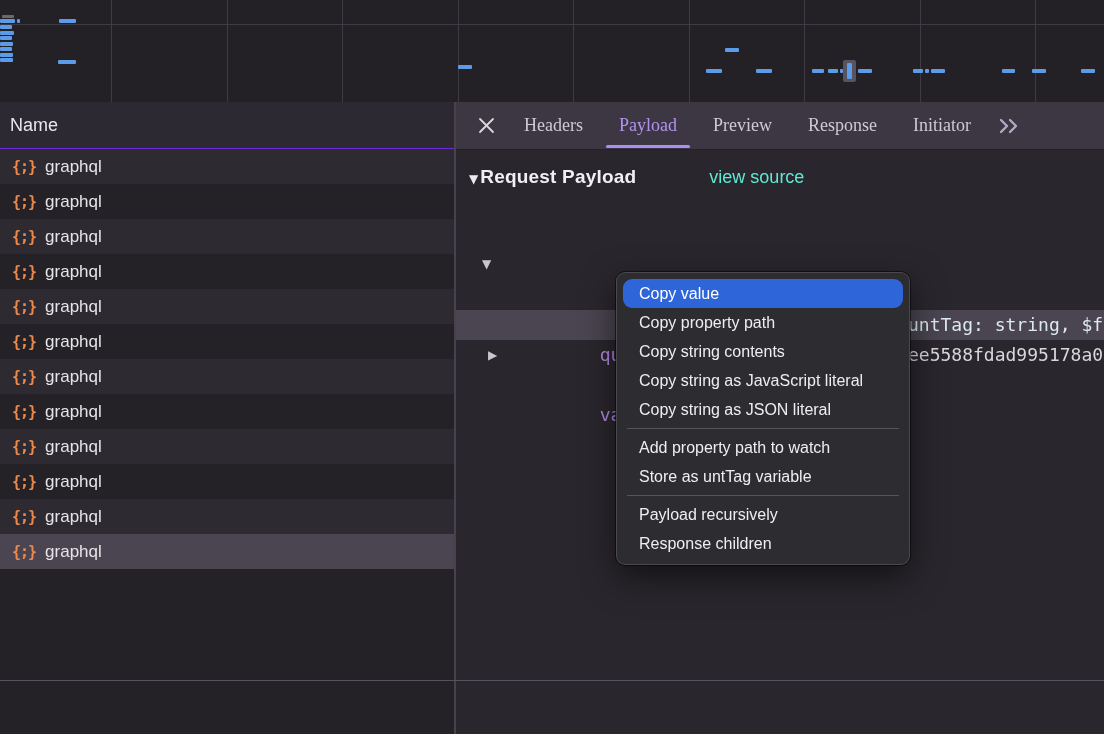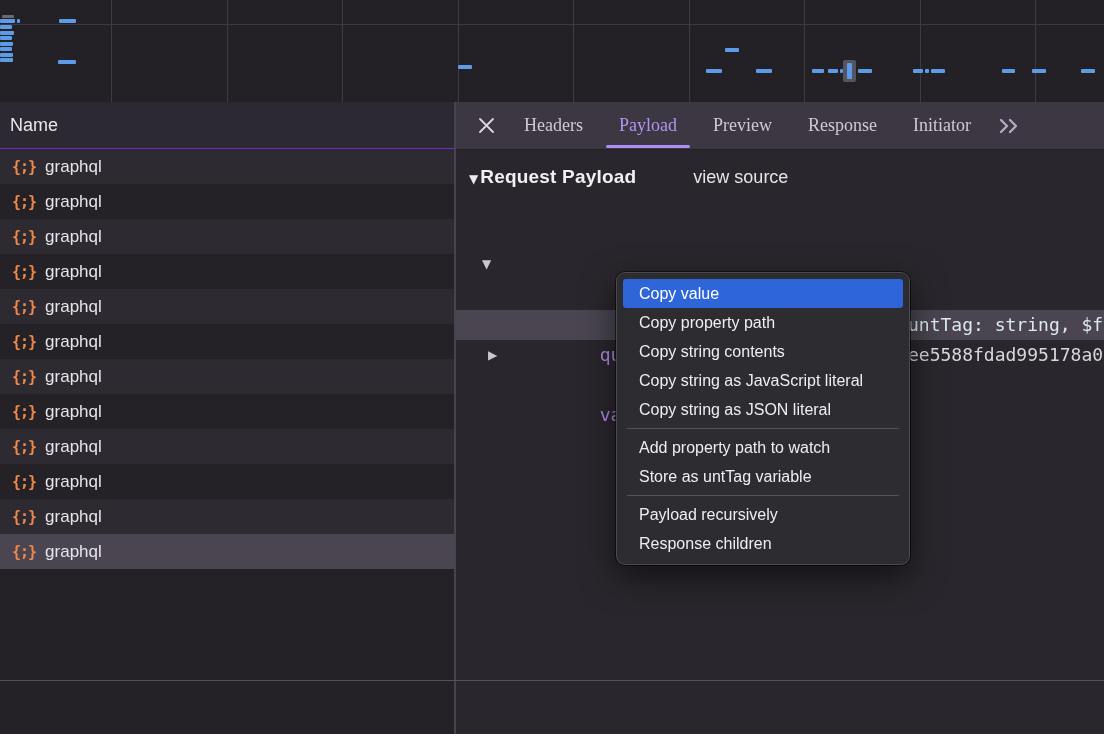--- a/index.html
+++ b/index.html
@@ -30,39 +30,39 @@
   .tabs{display:flex;align-items:center;height:100%;}
   .tab{position:relative;height:100%;display:flex;align-items:center;padding:0 18px;cursor:default;font-family:Liberation Serif, serif;}
   .tab.active{color:var(--c-tab_active_purple);}
   .tab .underline{position:absolute;left:5px;right:5px;bottom:1px;height:3px;border-radius:2px;background:#a98ff2;}
   .chevron-more{margin-left:8px;display:flex;align-items:center;}
   
   .payload{position:absolute;top:48px;left:0;right:0;bottom:0;}
   .sec-header{position:absolute;top:16px;left:13px;display:flex;align-items:baseline;color:#f1eff3;}
   .tri{font-family:"DejaVu Sans",sans-serif;font-size:12px;color:#eceaee;margin-right:2px;}
   .sec-title{font-weight:bold;font-size:19px;letter-spacing:.2px;}
-  .view-source{margin-left:57px;color:#e5e5e5;font-size:18px;font-weight:normal;}
+  .view-source{margin-left:73px;color:#5eead4;font-size:18px;font-weight:normal;}
   .t-row{position:absolute;left:0;right:0;height:30px;line-height:30px;font-family:"DejaVu Sans Mono",monospace;font-size:18px;white-space:pre;color:#d8d6db;box-sizing:border-box;}
   .t-row.selected{background:var(--c-row_selected);}
   .t-row .arrow{position:absolute;top:0;line-height:30px;font-family:"DejaVu Sans",sans-serif;font-size:12px;color:#c9c6ce;}
   .pad-root{padding-left:49px;}
   .pad-child{padding-left:57px;}
   .key{color:var(--c-key_purple);}
   .punct{color:#cfccd4;}
   .str{color:var(--c-string_cyan);}
   .val-dim{color:#e1edf2;}
   .frag{position:absolute;left:452px;top:0;line-height:30px;}
   .frag.q{color:#dce9ee;}
   .frag.v{color:#d9d7dc;}
   
   .footer-line{position:absolute;left:0;top:680px;width:1104px;height:1px;background:#56525b;}
   .v-divider{position:absolute;left:454px;top:102px;width:2px;height:632px;background:#47424d;}
   
   .context-menu{position:absolute;left:616px;top:272px;width:294px;box-sizing:border-box;background:var(--c-menu_bg);border:1px solid rgba(255,255,255,.14);border-radius:9px;padding:6px 0;box-shadow:0 12px 34px rgba(0,0,0,.55),0 0 0 1px rgba(0,0,0,.55);z-index:10;}
-  .menu-item{height:29px;line-height:29px;margin:0 6px;padding-left:16px;border-radius:3px;color:#efedf0;font-size:16px;white-space:nowrap;cursor:default;}
+  .menu-item{height:29px;line-height:29px;margin:0 6px;padding-left:16px;border-radius:9px;color:#efedf0;font-size:16px;white-space:nowrap;cursor:default;}
   .menu-item.highlighted{background:var(--c-selection_blue);color:#ffffff;}
   .menu-sep{height:1px;margin:4px 10px;background:#555258;}
   
   .edge-right{position:absolute;left:1104px;top:0;width:6px;height:740px;background:#fff;}
   .edge-bottom{position:absolute;left:0;top:734px;width:1110px;height:6px;background:#fff;}
 </style>
 </head>
 <body>
 
 <div id="screenshot">

